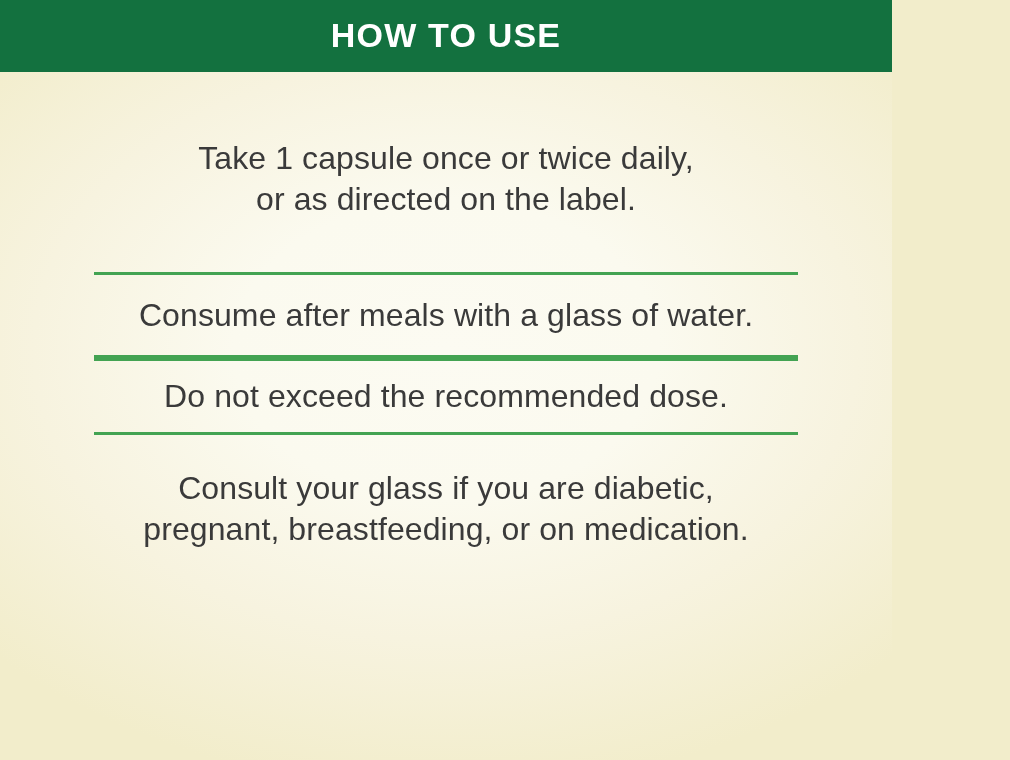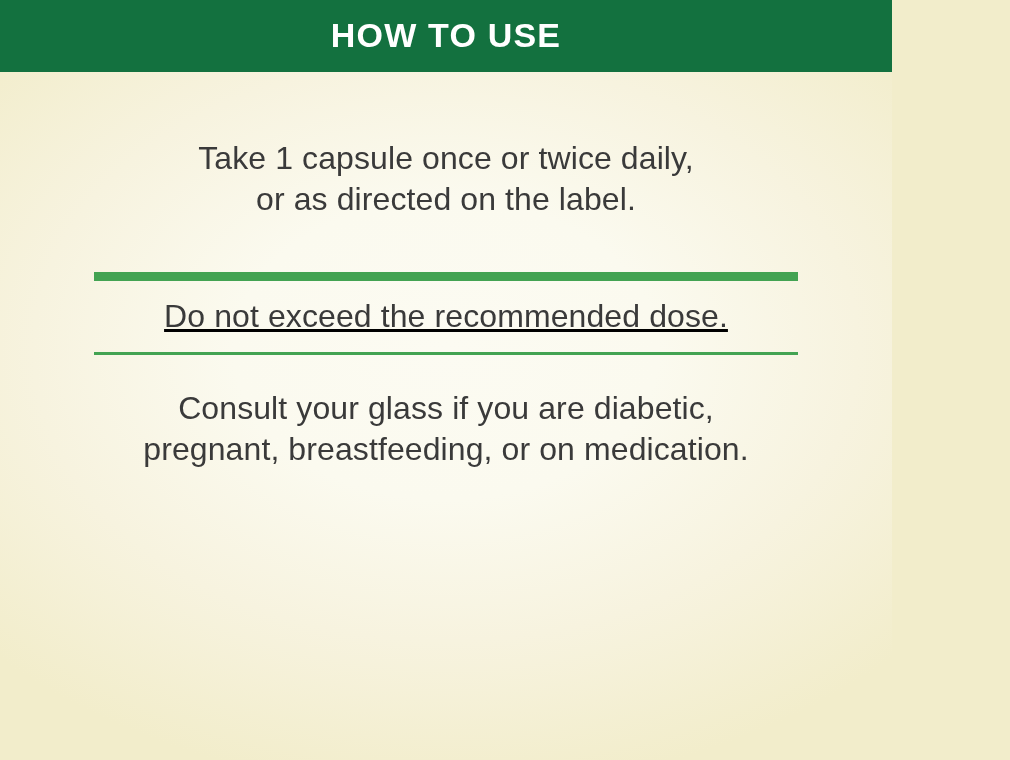--- a/index.html
+++ b/index.html
@@ -100,41 +100,44 @@
     background: #43A352;
     border: 0;
     margin: 0;
     padding: 0;
   }
 
   
   .block-1 { flex: 0 0 200px; padding-top: 14px; }
   .block-2 { flex: 0 0 80px;  }
   .block-3 { flex: 0 0 131px; }
-  .block-4 { flex: 0 0 71px; text-decoration: underline;  }
+  .block-4 { flex: 0 0 71px;  }
   .block-5 { flex: 0 0 200px; padding-bottom: 52px; }
 </style>
 </head>
 <body>
 
 <div id="card">
 
   <div id="header-bar">
     <h1 id="header-title">HOW TO USE</h1>
   </div>
 
   <div id="instructions">
 
     <div class="instruction-block block-1">
       <p class="instruction-text">Take 1 capsule once or twice daily,
 or as directed on the label.</p>
     </div>
 
     <hr class="divider">
 
+    <div class="instruction-block block-2">
+      <p class="instruction-text">Consume after meals with a glass of water.</p>
+    </div>
 
     <hr class="divider">
 
 
     <hr class="divider">
 
     <div class="instruction-block block-4">
       <p class="instruction-text">Do not exceed the recommended dose.</p>
     </div>
 

